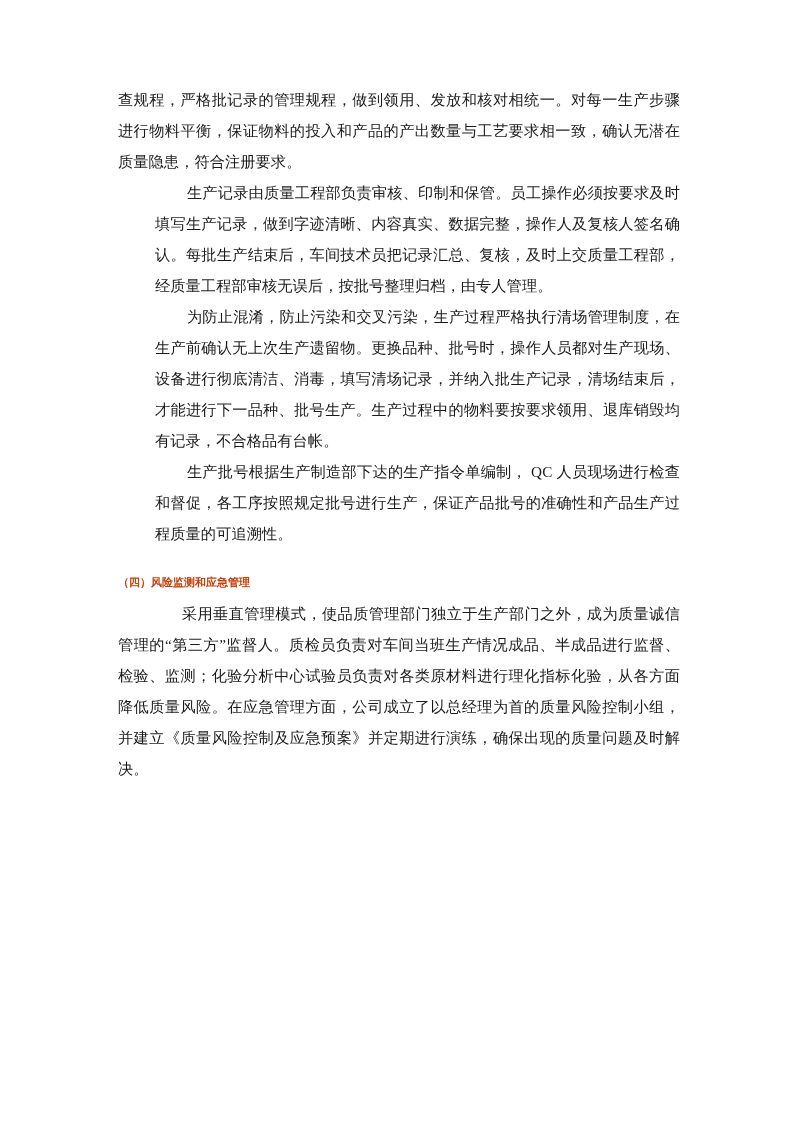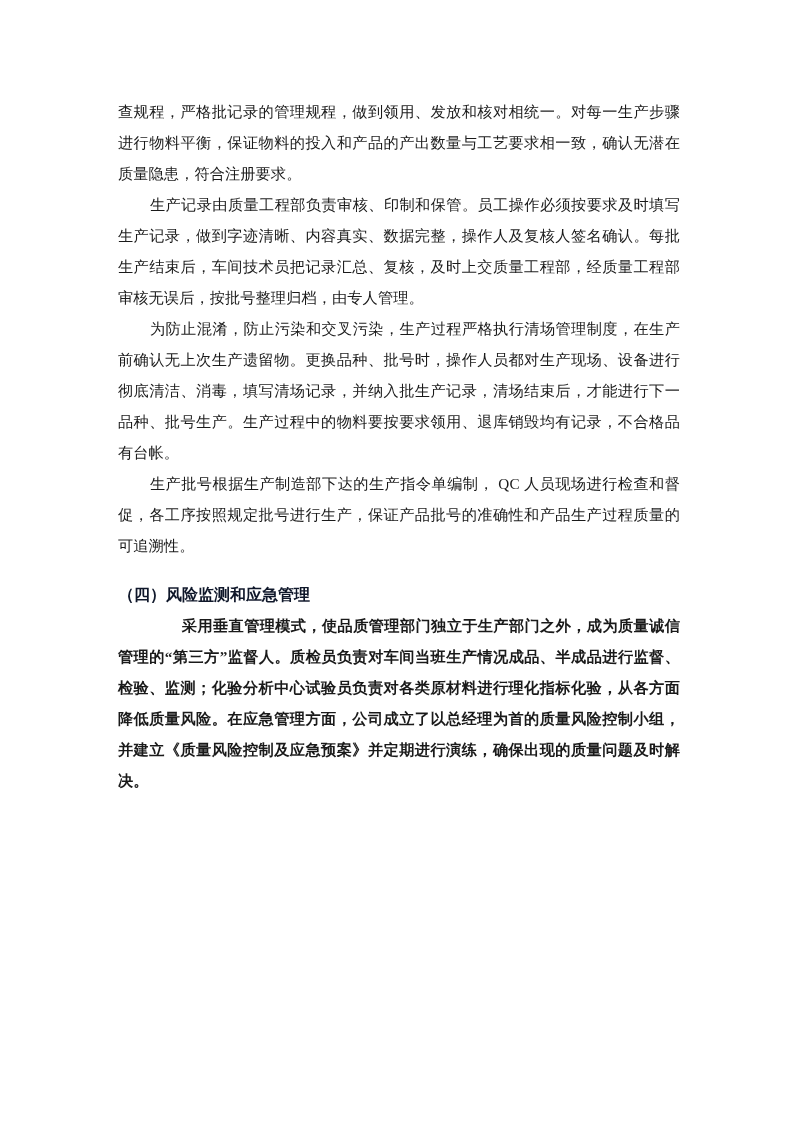--- a/index.html
+++ b/index.html
@@ -12,48 +12,48 @@
     height: 1123px;
     background: #ffffff;
     margin: 0 auto;
     position: relative;
     box-sizing: border-box;
     overflow: hidden;
   }
   .content {
     position: absolute;
     left: 118px;
-    top: 96px;
+    top: 84px;
     width: 562px;
   }
   .para {
     font-family: "Liberation Serif", "DejaVu Serif", serif;
     font-size: 15.2px;
     line-height: 31px;
     color: #1a1a1a;
     text-align: justify;
     text-justify: inter-ideograph;
     margin: 0;
     letter-spacing: 0.1px;
   }
   .indent {
     text-indent: 2.1em;
+    margin-left: 37px;
   }
   .heading {
     font-family: "Liberation Serif", "DejaVu Serif", serif;
-    font-size: 16px;
+    font-size: 11px;
     font-weight: bold;
     line-height: 31px;
-    color: #0f172a;
+    color: #c2410c;
     margin: 0;
     padding-top: 18px;
   }
   .deep-indent {
     text-indent: 4.2em;
-    font-weight: bold;
   }
 </style>
 </head>
 <body>
 
 <div class="page">
   <div class="content">
 
     <p class="para">查规程，严格批记录的管理规程，做到领用、发放和核对相统一。对每一生产步骤进行物料平衡，保证物料的投入和产品的产出数量与工艺要求相一致，确认无潜在质量隐患，符合注册要求。</p>
 

